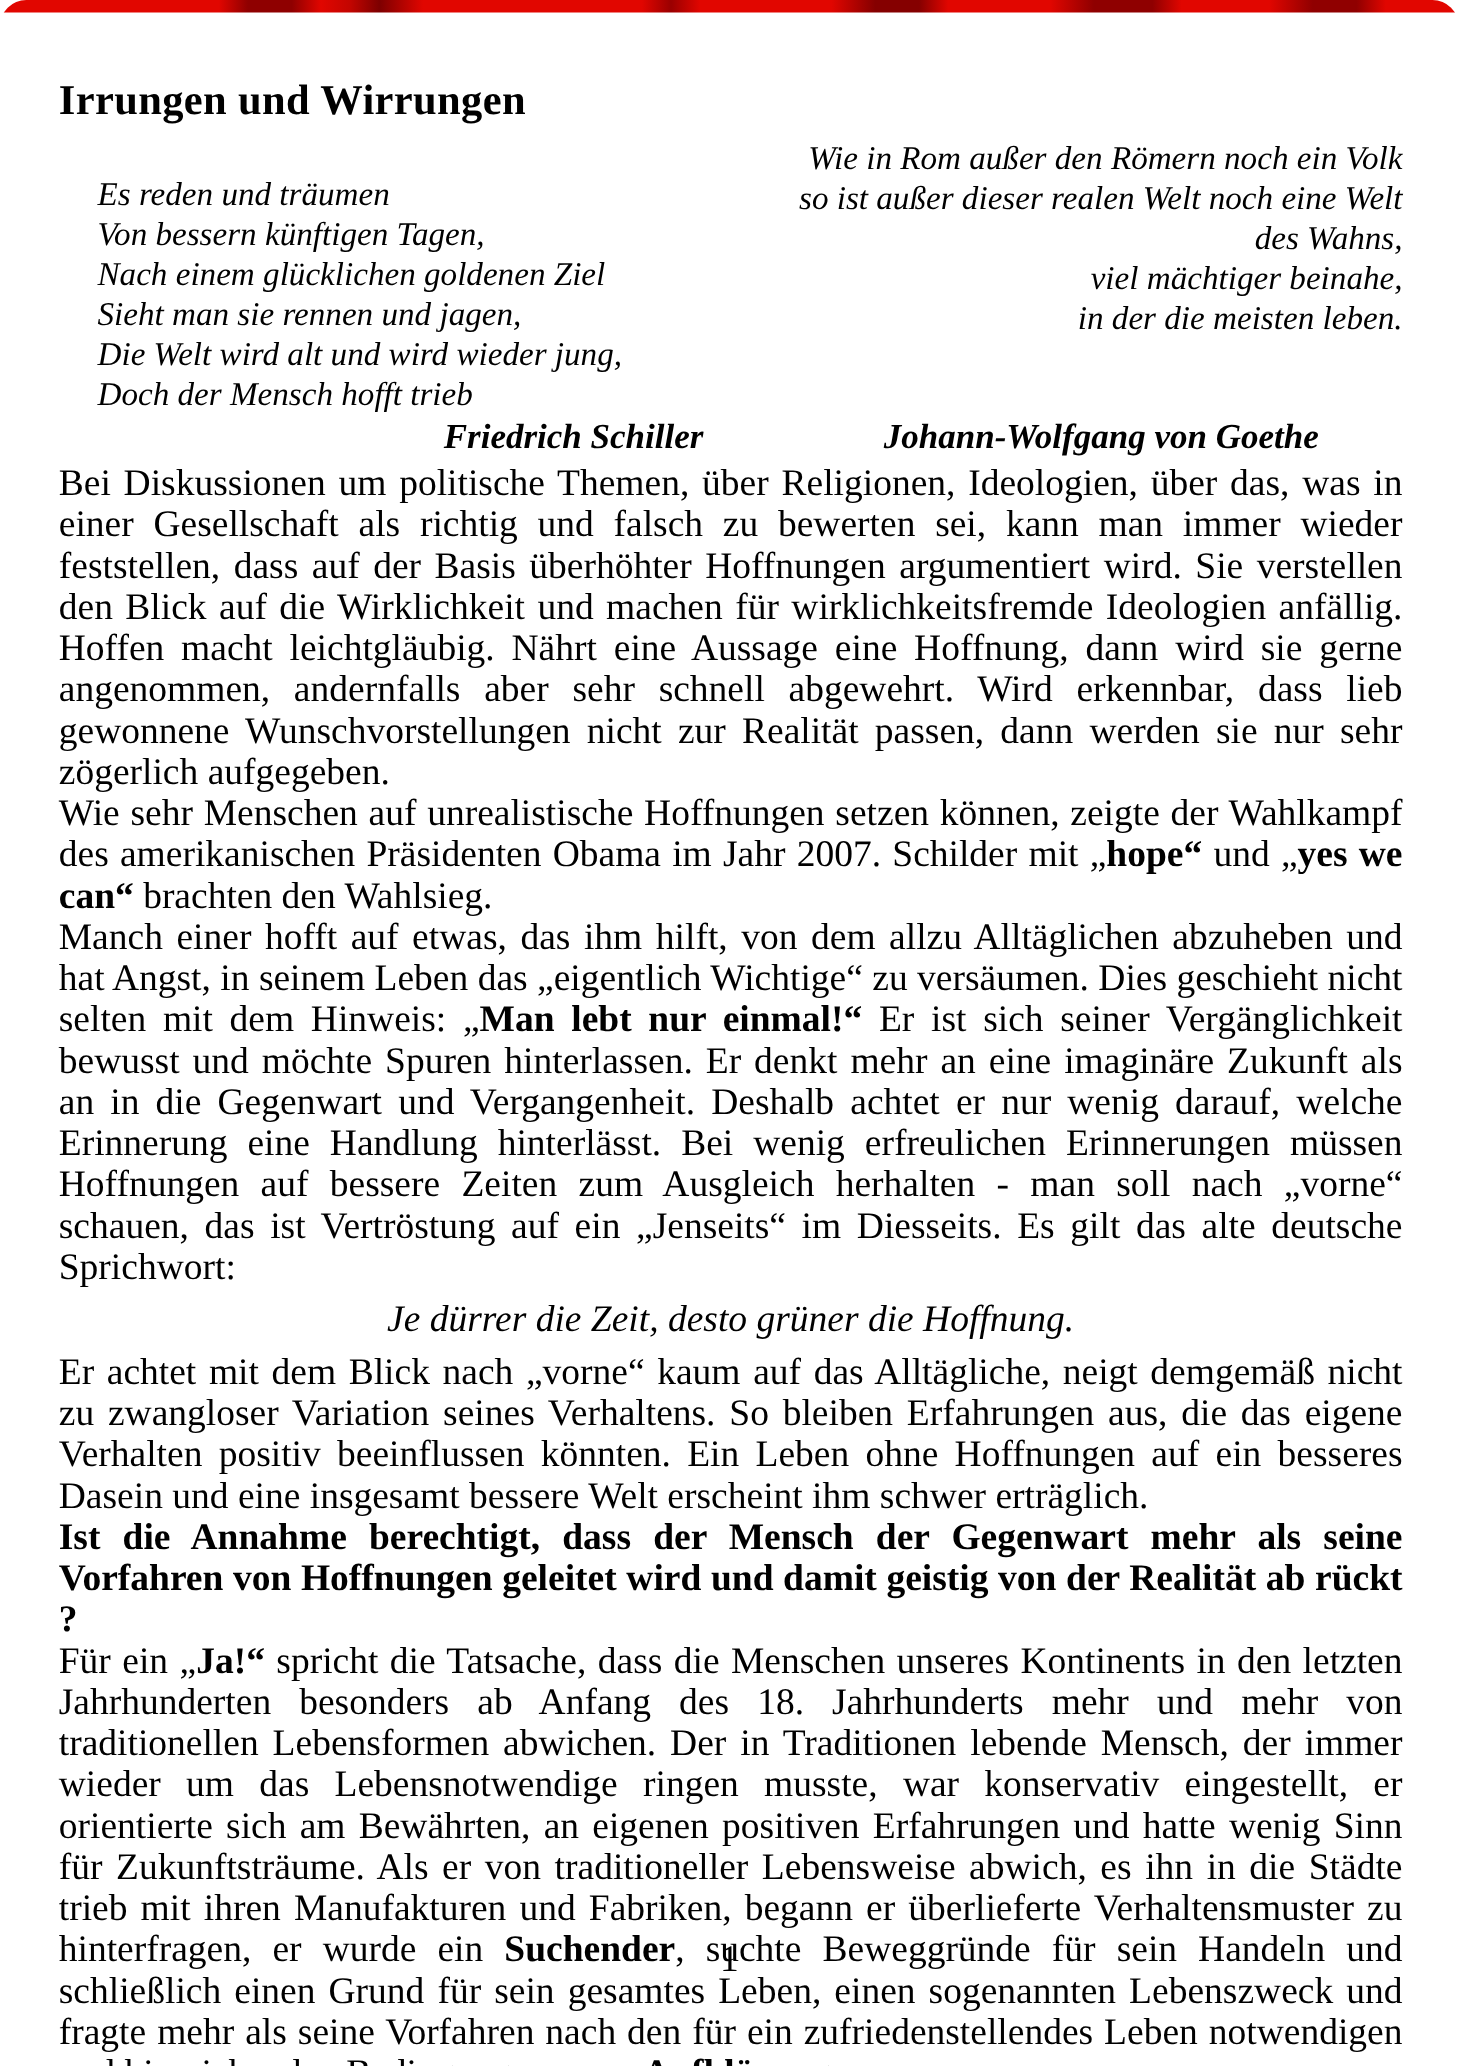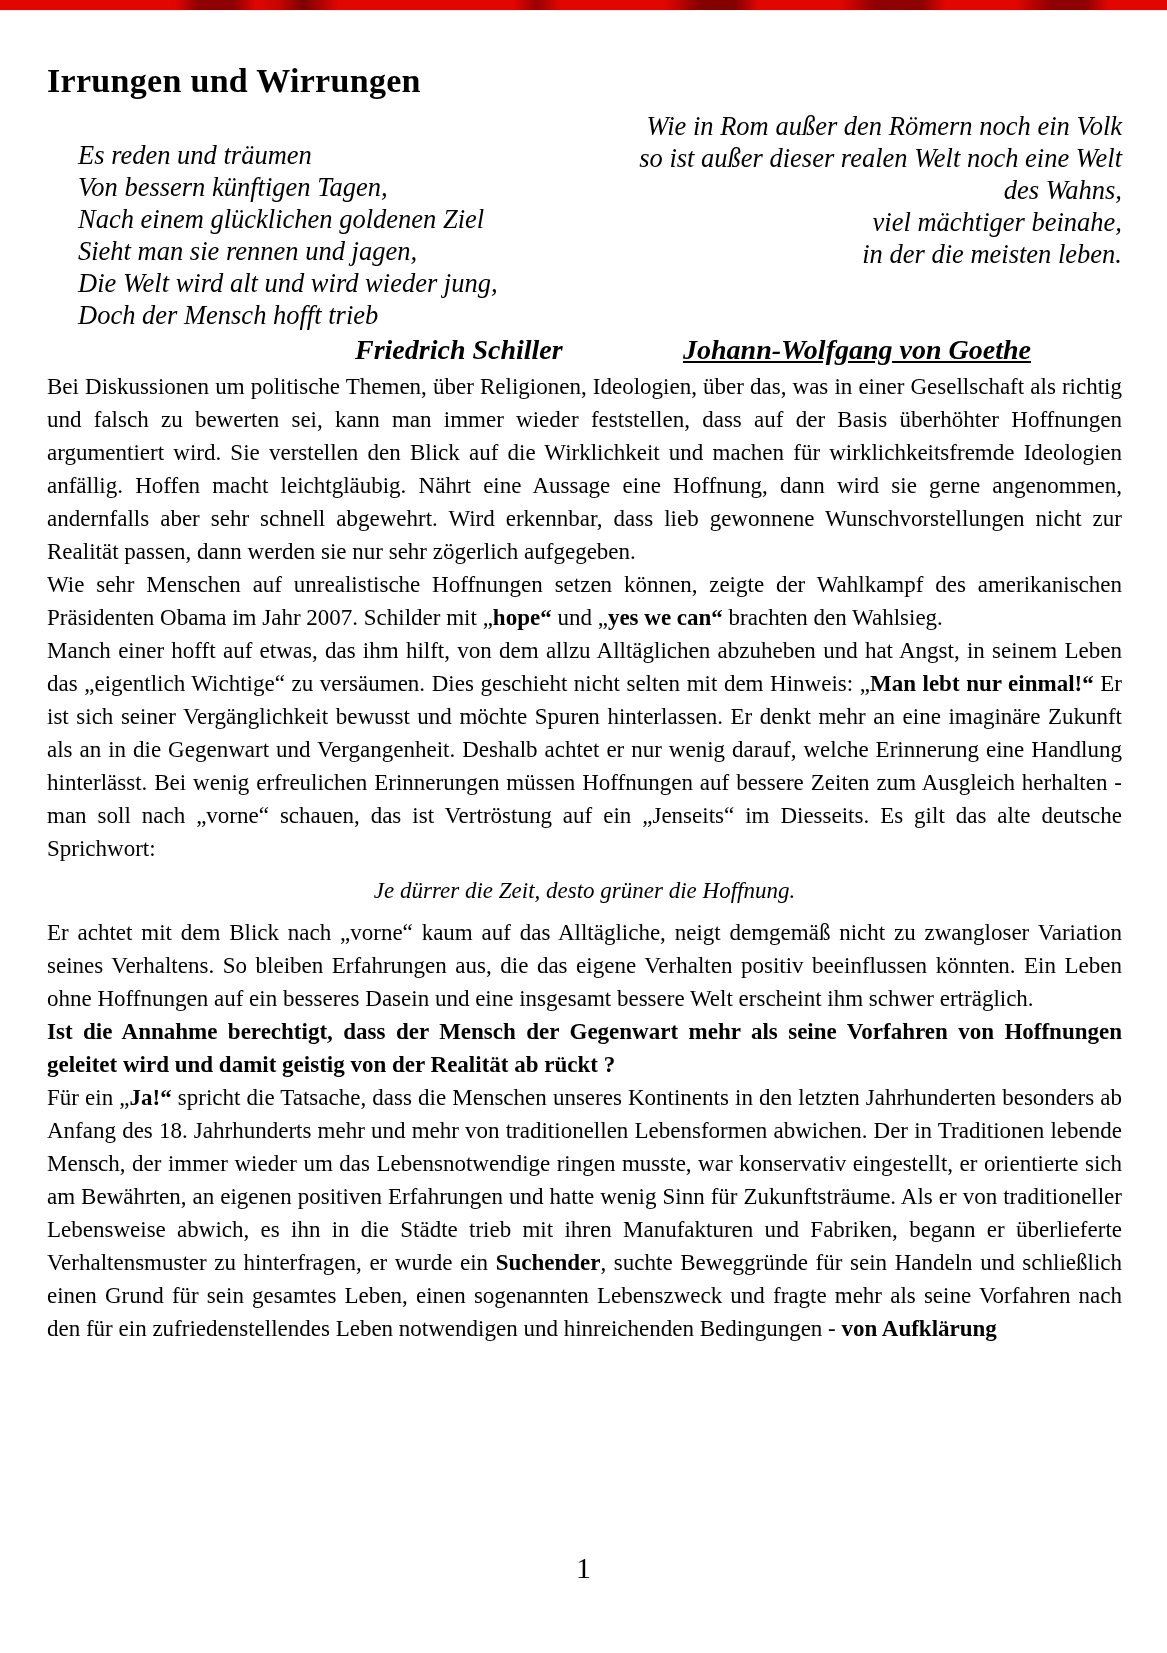--- a/index.html
+++ b/index.html
@@ -8,20 +8,21 @@
     background: #ffffff;
   }
   .page {
     position: relative;
     width: 1167px;
     height: 1653px;
     background: #ffffff;
     color: #000000;
     font-family: "Liberation Serif", "DejaVu Serif", serif;
     overflow: hidden;
+    border-radius: 21px;
   }
   .top-bar {
     position: absolute;
     top: 0; left: 0; right: 0;
     height: 10px;
     background: linear-gradient(90deg,
       #e10600 0%, #e10600 15%, #8f0000 17%, #8f0000 20%, #e10600 22%,
       #c30500 24%, #7d0000 26%, #e10600 29%, #e10600 44%, #9a0000 46%,
       #e10600 48%, #e10600 57%, #850000 60%, #850000 63%, #e10600 65%,
       #e10600 72%, #8f0000 75%, #8f0000 79%, #e10600 81%, #e10600 87%,
@@ -55,25 +56,25 @@
   .poem-line { white-space: nowrap; }
   .authors {
     position: relative;
     height: 36px;
     margin-top: 3px;
     font-size: 28px;
     font-weight: bold;
     font-style: italic;
   }
   .author-left  { position: absolute; left: 308px; white-space: nowrap; }
-  .author-right { position: absolute; left: 636px; white-space: nowrap; text-decoration: underline; }
+  .author-right { position: absolute; left: 660px; white-space: nowrap; }
   .body-text p.para {
     margin: 0;
     text-align: justify;
-    font-size: 23px;
+    font-size: 30px;
     line-height: 33px;
     hyphens: none;
   }
   .body-text p.para.center-italic {
     text-align: center;
     font-style: italic;
     margin: 9px 0 9px 0;
   }
   .body-text p.para.bold-para {
     font-weight: bold;

